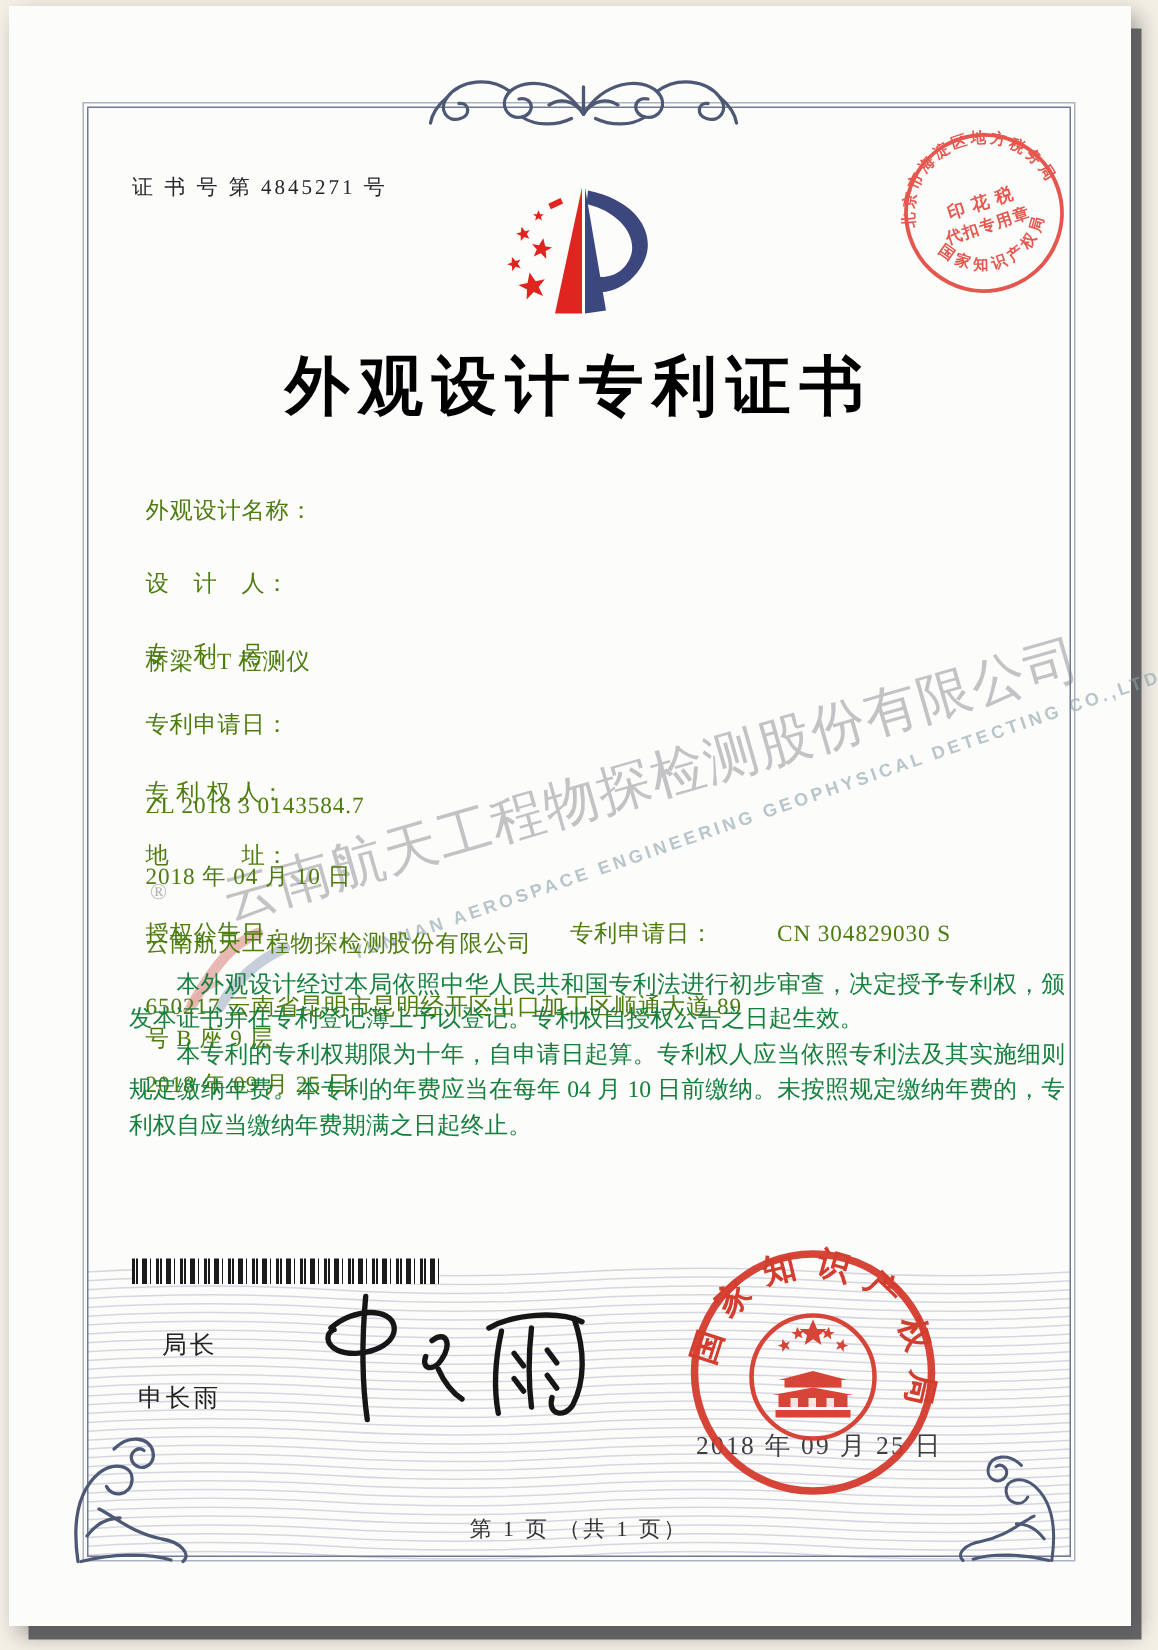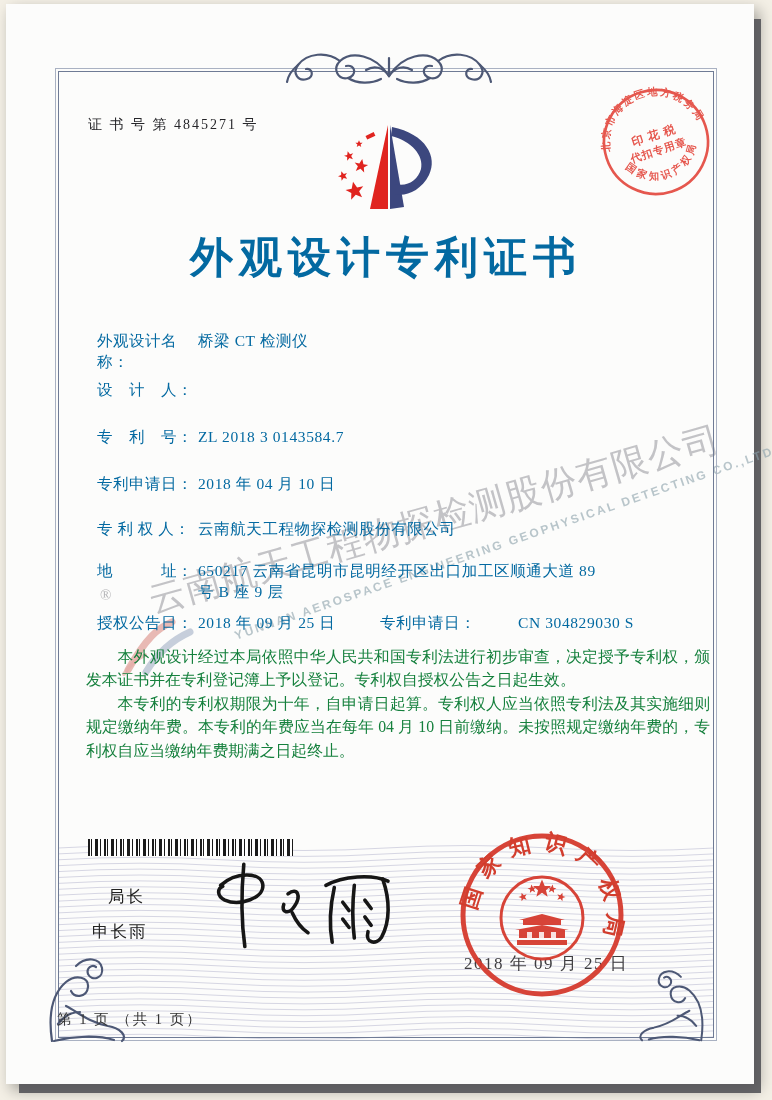--- a/index.html
+++ b/index.html
@@ -8,23 +8,23 @@
   .paper{position:absolute;left:6px;top:4px;width:748px;height:1080px;background:#fcfcfb;
          box-shadow:10px 12px 0 -3px rgba(78,78,82,.85), 5px 6px 14px rgba(0,0,0,.35);}
   .abs{position:absolute;}
   
   .frame-outer{left:55px;top:68px;width:660px;height:971px;border:1px solid #a9b1c2;z-index:2;}
   .frame-inner{left:58px;top:71px;width:654px;height:965px;border:1.5px solid #6f7b95;z-index:2;}
   
   .cert-no{left:88px;top:116px;font-size:14px;letter-spacing:2px;color:#26262a;z-index:4;}
   .logo{left:336px;top:114px;z-index:4;}
   .title{left:57px;top:229px;width:658px;text-align:center;font-size:43px;font-weight:700;
-         letter-spacing:6px;color:#0369a1;z-index:4;}
-  
-  .row{left:97px;width:615px;display:flex;font-size:15.5px;color:#0369a1;z-index:4;line-height:21px;}
+         letter-spacing:6px;color:#000000;z-index:4;}
+  
+  .row{left:97px;width:615px;display:flex;font-size:15.5px;color:#4d7c0f;z-index:4;line-height:21px;flex-direction:column;}
   .row .lbl{flex:0 0 101px;letter-spacing:.5px;}
   .row .val{flex:1;letter-spacing:.6px;}
   .row2col .pair2{position:absolute;left:283px;top:0;display:flex;}
   .row2col .pair2 .lbl{flex:0 0 138px;}
   
   .paras{left:86px;top:645px;width:624px;font-size:15.8px;line-height:23.4px;color:#15803d;
          text-align:justify;z-index:4;}
   .paras p{margin:0;text-indent:2em;}
   
   .waves{left:58px;top:844px;z-index:0;}
@@ -36,21 +36,21 @@
   .wm-reg{left:100px;top:587px;font-size:15px;color:rgba(150,150,154,.7);z-index:1;}
   .wm-logo{left:118px;top:616px;z-index:1;opacity:.5;}
   .barcode{left:88px;top:839px;width:205px;height:17px;z-index:4;
       background:repeating-linear-gradient(90deg,#1b1b1b 0 2px,#fff 2px 3px,#1b1b1b 3px 4px,#fff 4px 7px,#1b1b1b 7px 10px,#fff 10px 12px,#1b1b1b 12px 13px,#fff 13px 16px);}
   .director-role{left:92px;top:886px;font-size:16.5px;letter-spacing:2px;color:#222;z-index:4;margin-left:16px;}
   .director-name{left:92px;top:921px;font-size:16.5px;letter-spacing:2px;color:#222;z-index:4;}
   .signature{left:208px;top:858px;z-index:6;}
   .main-seal{left:457px;top:830px;z-index:6;opacity:.93;}
   .seal-date{left:464px;top:952px;font-size:17px;letter-spacing:1.5px;color:#3e3d40;z-index:5;}
   .tax-seal{left:600px;top:86px;z-index:6;opacity:.85;transform:rotate(-18deg);}
-  .footer{left:57px;top:1010px;width:658px;text-align:left;font-size:14.5px;letter-spacing:2px;
+  .footer{left:57px;top:1010px;width:658px;text-align:center;font-size:14.5px;letter-spacing:2px;
           color:#333;z-index:4;}
   .ornament-top{left:283px;top:46px;z-index:3;}
   .flourish-l{left:42px;top:946px;z-index:3;}
   .flourish-r{left:622px;top:960px;z-index:3;transform:scaleX(-1);}
 </style>
 </head>
 <body>
 
 <div class="stage">
   <div class="paper abs"></div>

